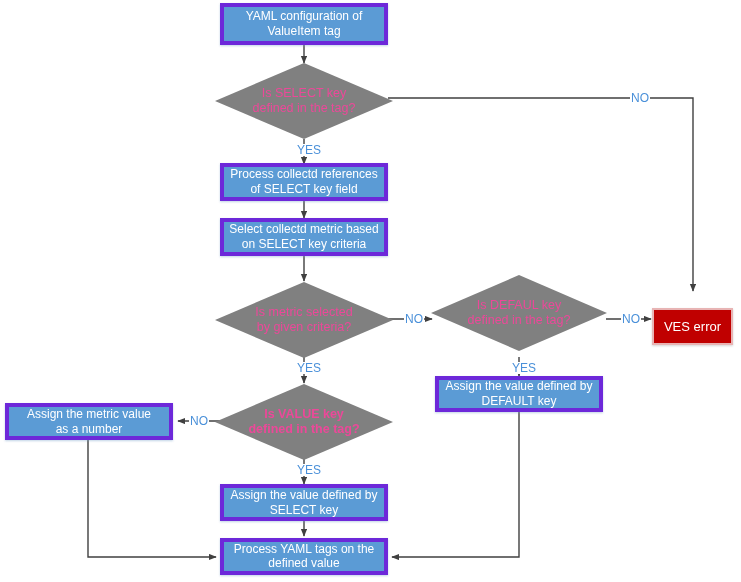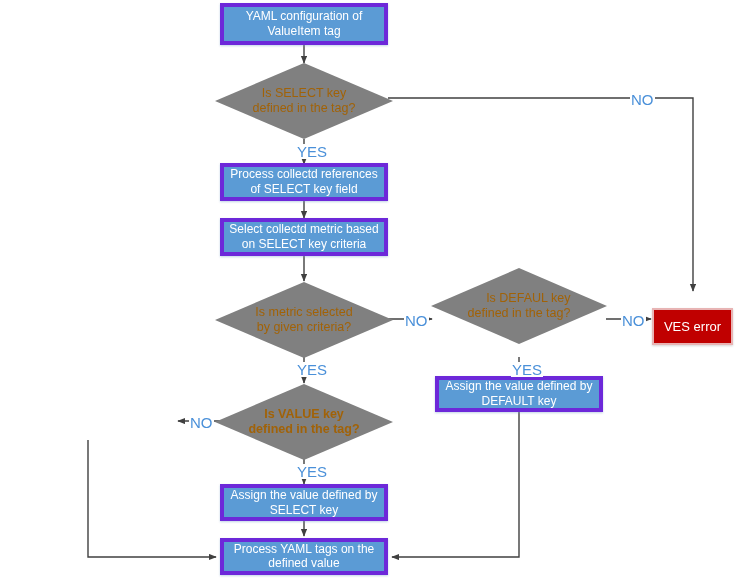--- a/index.html
+++ b/index.html
@@ -55,27 +55,27 @@
   .decision .dshape {
     position: absolute;
     left: 0;
     top: 0;
     width: 100%;
     height: 100%;
   }
   .decision .dlabel {
     position: relative;
     z-index: 2;
-    color: #a16207;
+    color: #ec4899;
     padding: 0 8px;
   }
   .edge-label {
     position: absolute;
     color: #4a90d9;
-    font-size: 15px;
+    font-size: 12px;
     background: #ffffff;
     padding: 0 1px;
     white-space: nowrap;
     line-height: 1;
   }
 </style>
 </head>
 <body>
 
 <div id="canvas">
@@ -156,21 +156,21 @@
   <div class="node decision" style="left:214px; top:281px; width:180px; height:78px;justify-content:center;">
     <svg class="dshape" viewBox="0 0 180 78" preserveAspectRatio="none">
       <polygon points="90,1 179,39 90,77 1,39" fill="#808080"></polygon>
     </svg>
     <div class="dlabel">
       <span>Is metric selected</span><br>
       <span>by given criteria?</span>
     </div>
   </div>
 
-  <div class="node decision" style="left:430px; top:267px; width:178px; height:78px;text-align:right;">
+  <div class="node decision" style="left:430px; top:274px; width:178px; height:78px;">
     <svg class="dshape" viewBox="0 0 178 78" preserveAspectRatio="none">
       <polygon points="89,1 177,39 89,77 1,39" fill="#808080"></polygon>
     </svg>
     <div class="dlabel">
       <span>Is DEFAUL key</span><br>
       <span>defined in the tag?</span>
     </div>
   </div>
 
   <div class="node terminator-error" style="left:652px; top:300px; width:81px; height:37px;margin-top:8px;">
@@ -187,20 +187,26 @@
   <div class="node decision" style="left:214px; top:383px; width:180px; height:78px;font-weight:bold;">
     <svg class="dshape" viewBox="0 0 180 78" preserveAspectRatio="none">
       <polygon points="90,1 179,39 90,77 1,39" fill="#808080"></polygon>
     </svg>
     <div class="dlabel">
       <span>Is VALUE key</span><br>
       <span>defined in the tag?</span>
     </div>
   </div>
 
+  <div class="node process" style="left:5px; top:403px; width:168px; height:37px;">
+    <div>
+      <span>Assign the metric value</span><br>
+      <span>as a number</span>
+    </div>
+  </div>
 
   <div class="node process" style="left:220px; top:484px; width:168px; height:37px;">
     <div>
       <span>Assign the value defined by</span><br>
       <span>SELECT key</span>
     </div>
   </div>
 
   <div class="node process" style="left:220px; top:538px; width:168px; height:37px;align-items:flex-end;">
     <div>

